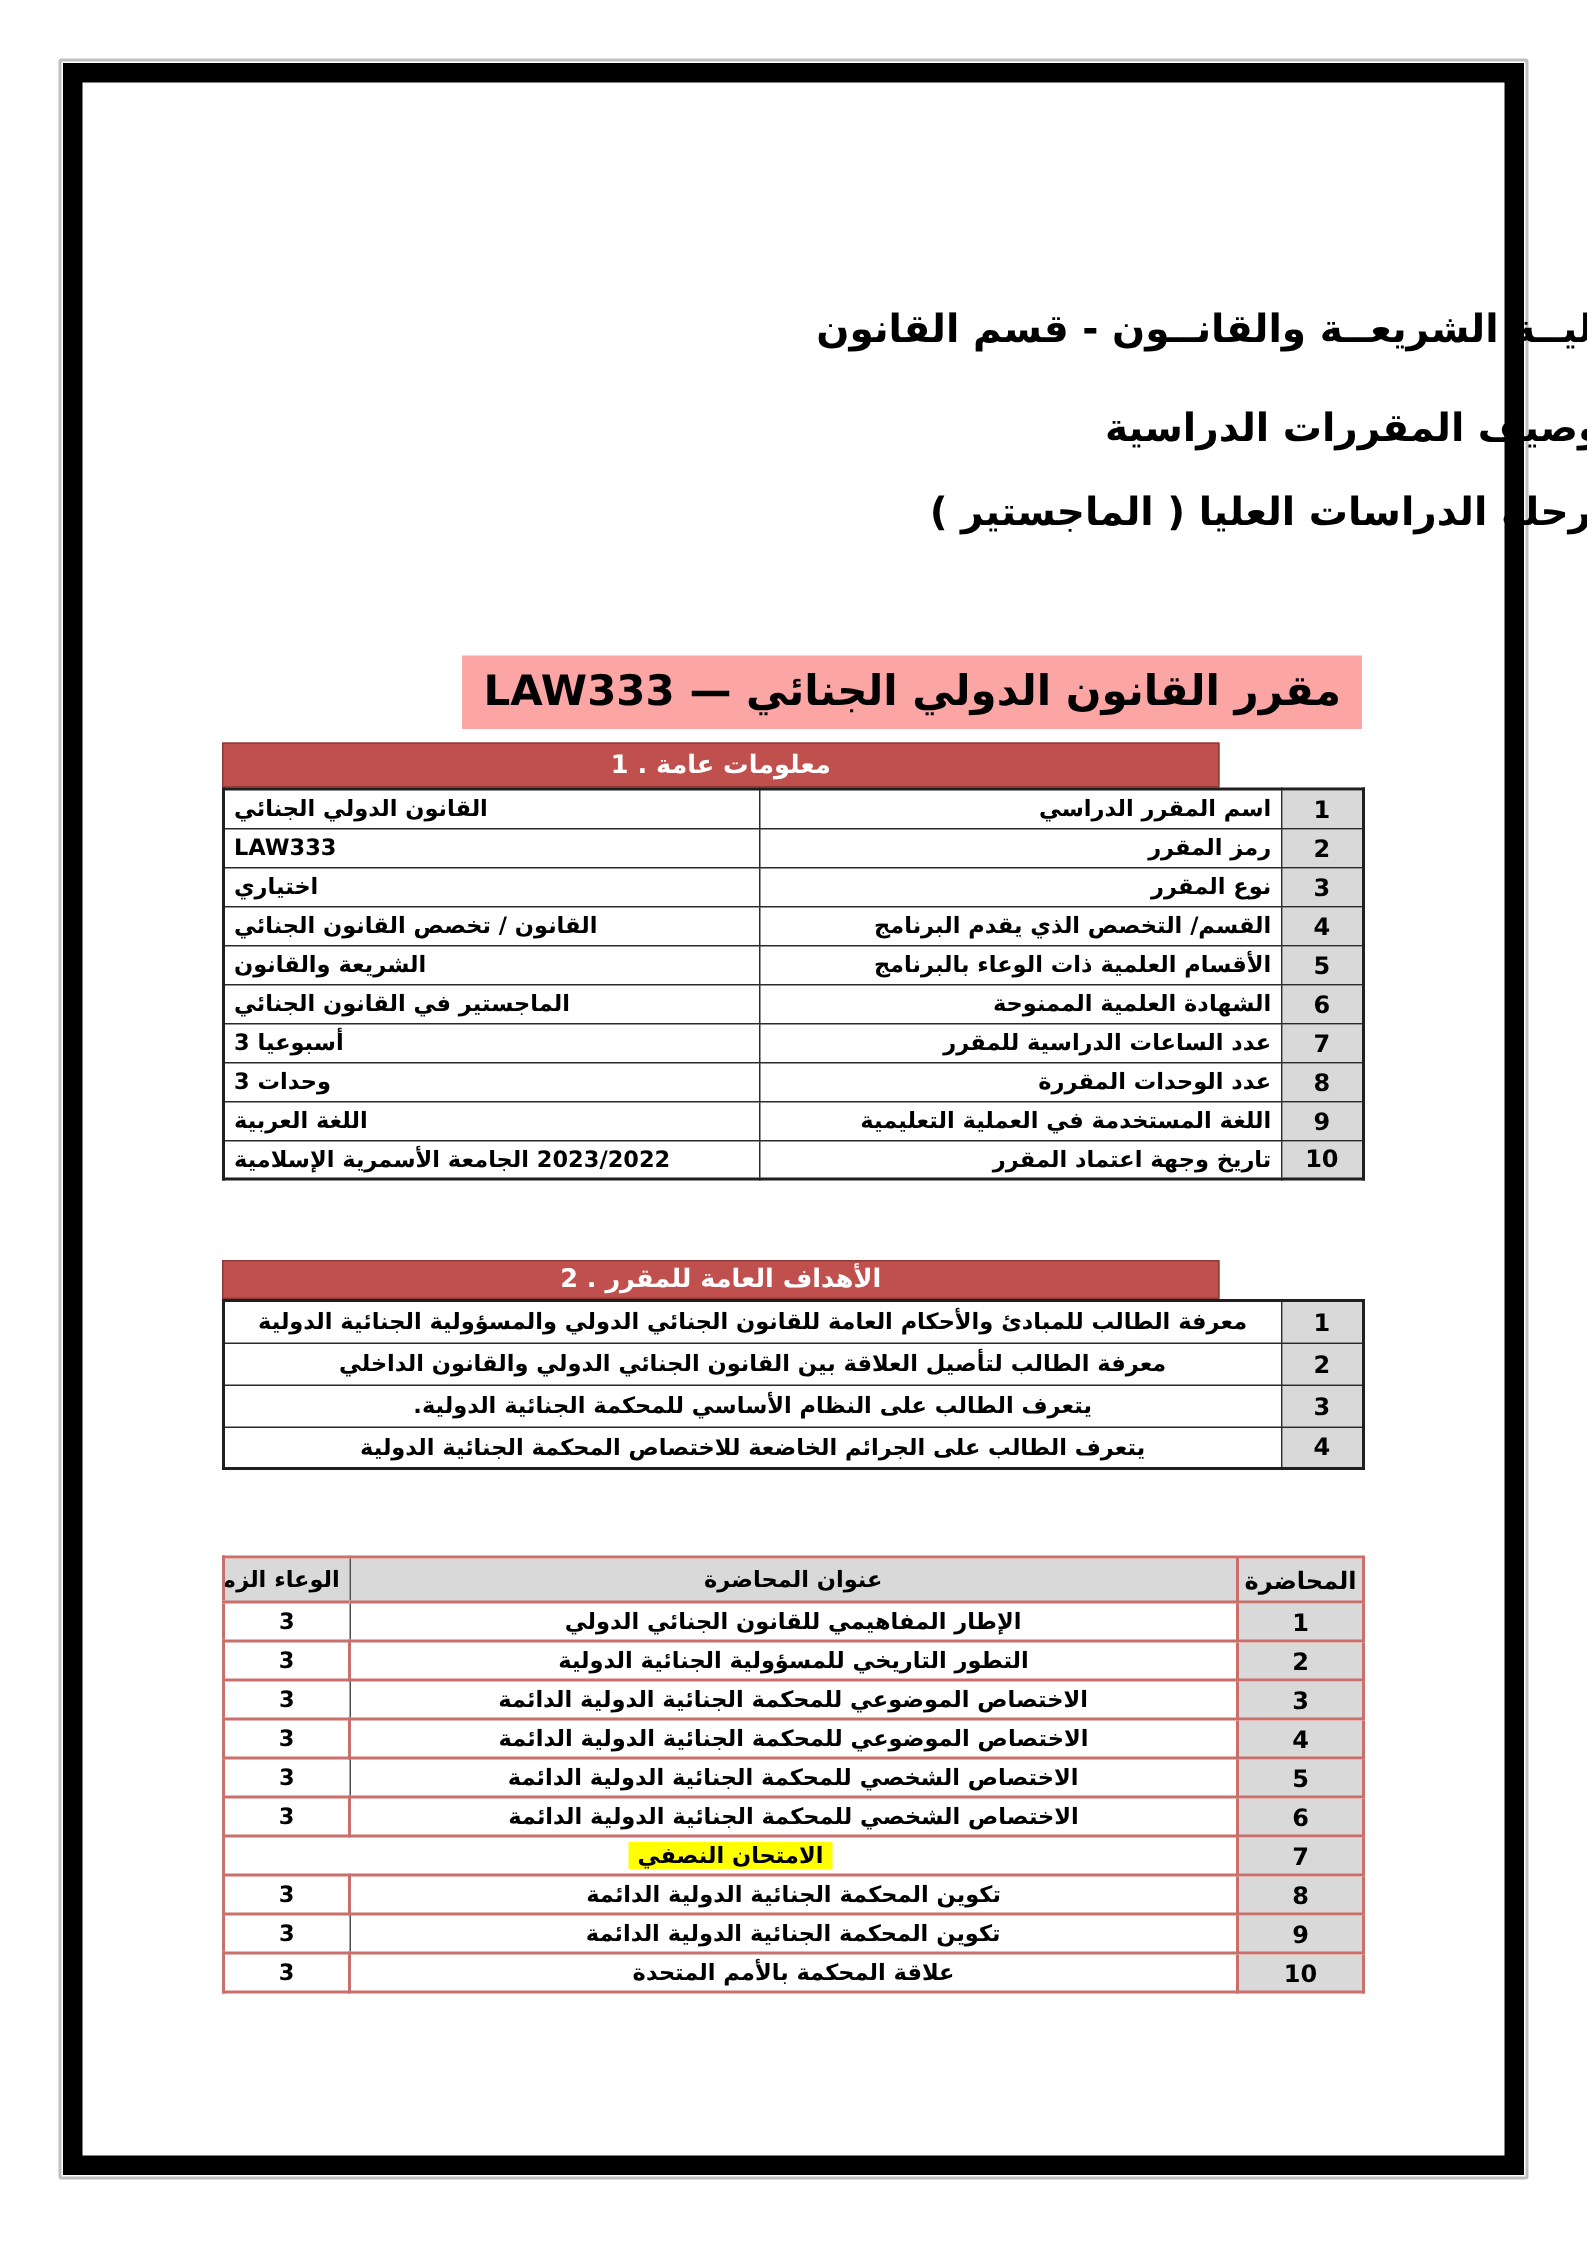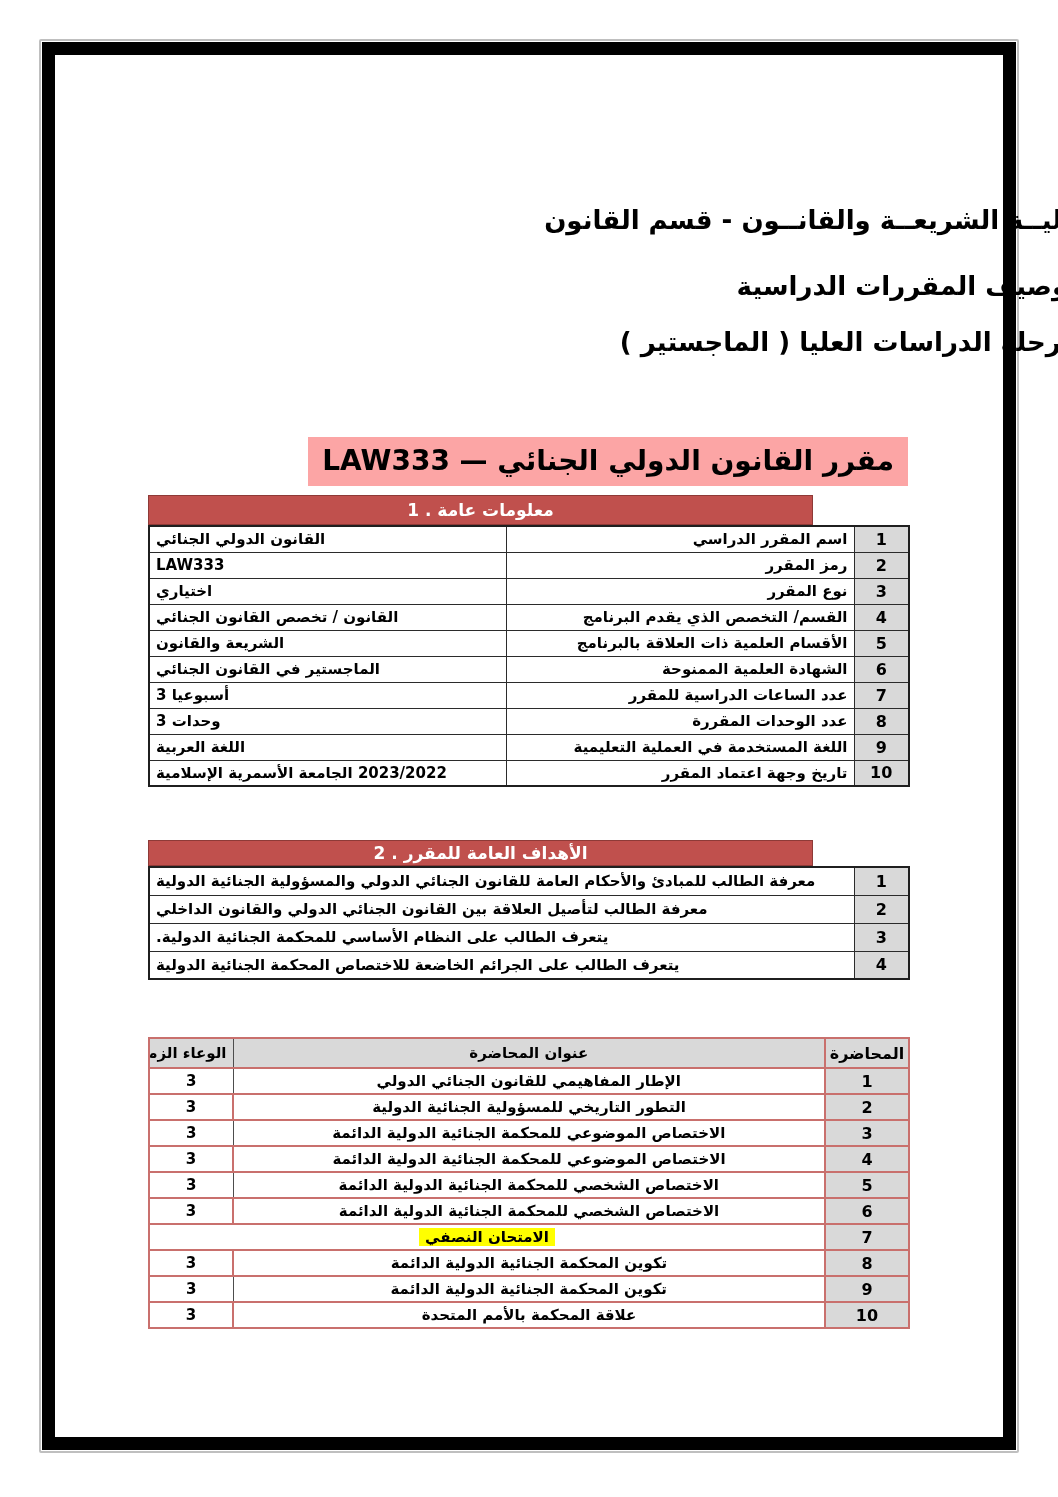--- a/index.html
+++ b/index.html
@@ -34,21 +34,21 @@
   table{border-collapse:collapse;width:760px;table-layout:fixed;direction:rtl;}
   td{font-weight:700;font-size:15px;vertical-align:middle;padding:1px 6px;
      overflow:hidden;white-space:nowrap;box-sizing:border-box;}
   
   .t12 table{border:2px solid #1f1f1f;}
   .t12 td{border:1px solid #2b2b2b;height:26px;}
   .t2 td{height:28px;}
   td.c-num{background:#D9D9D9;text-align:center;font-size:16px;padding:1px 2px;}
   td.c-label{text-align:right;}
   td.c-value{text-align:left;}
-  td.c-text{text-align:left;}
+  td.c-text{text-align:center;}
   
   .t3 table{border:2px solid #C9706D;}
   .t3 td{border:1px solid #4d4d4d;height:26px;}
   .t3 thead td{background:#D9D9D9;text-align:center;border-bottom:2px solid #C9706D;height:30px;}
   .t3 tr.red-row td{border:2px solid #C9706D;}
   .t3 td.c-num{border-left:2px solid #C9706D;border-right:2px solid #C9706D;
                border-top-color:#C9706D;border-bottom-color:#C9706D;}
   .t3 td.c-title,.t3 td.c-time{text-align:center;}
   .hl-mid{background:#FFFF00;padding:0 6px;}
 </style>
@@ -93,21 +93,21 @@
   </tr>
 
   <tr>
     <td class="c-num">4</td>
     <td class="c-label">القسم/ التخصص الذي يقدم البرنامج</td>
     <td class="c-value">القانون / تخصص القانون الجنائي</td>
   </tr>
 
   <tr>
     <td class="c-num">5</td>
-    <td class="c-label">الأقسام العلمية ذات العلاقة بالبرنامج</td>
+    <td class="c-label">الأقسام العلمية ذات الوعاء بالبرنامج</td>
     <td class="c-value">الشريعة والقانون</td>
   </tr>
 
   <tr>
     <td class="c-num">6</td>
     <td class="c-label">الشهادة العلمية الممنوحة</td>
     <td class="c-value">الماجستير في القانون الجنائي</td>
   </tr>
 
   <tr>

